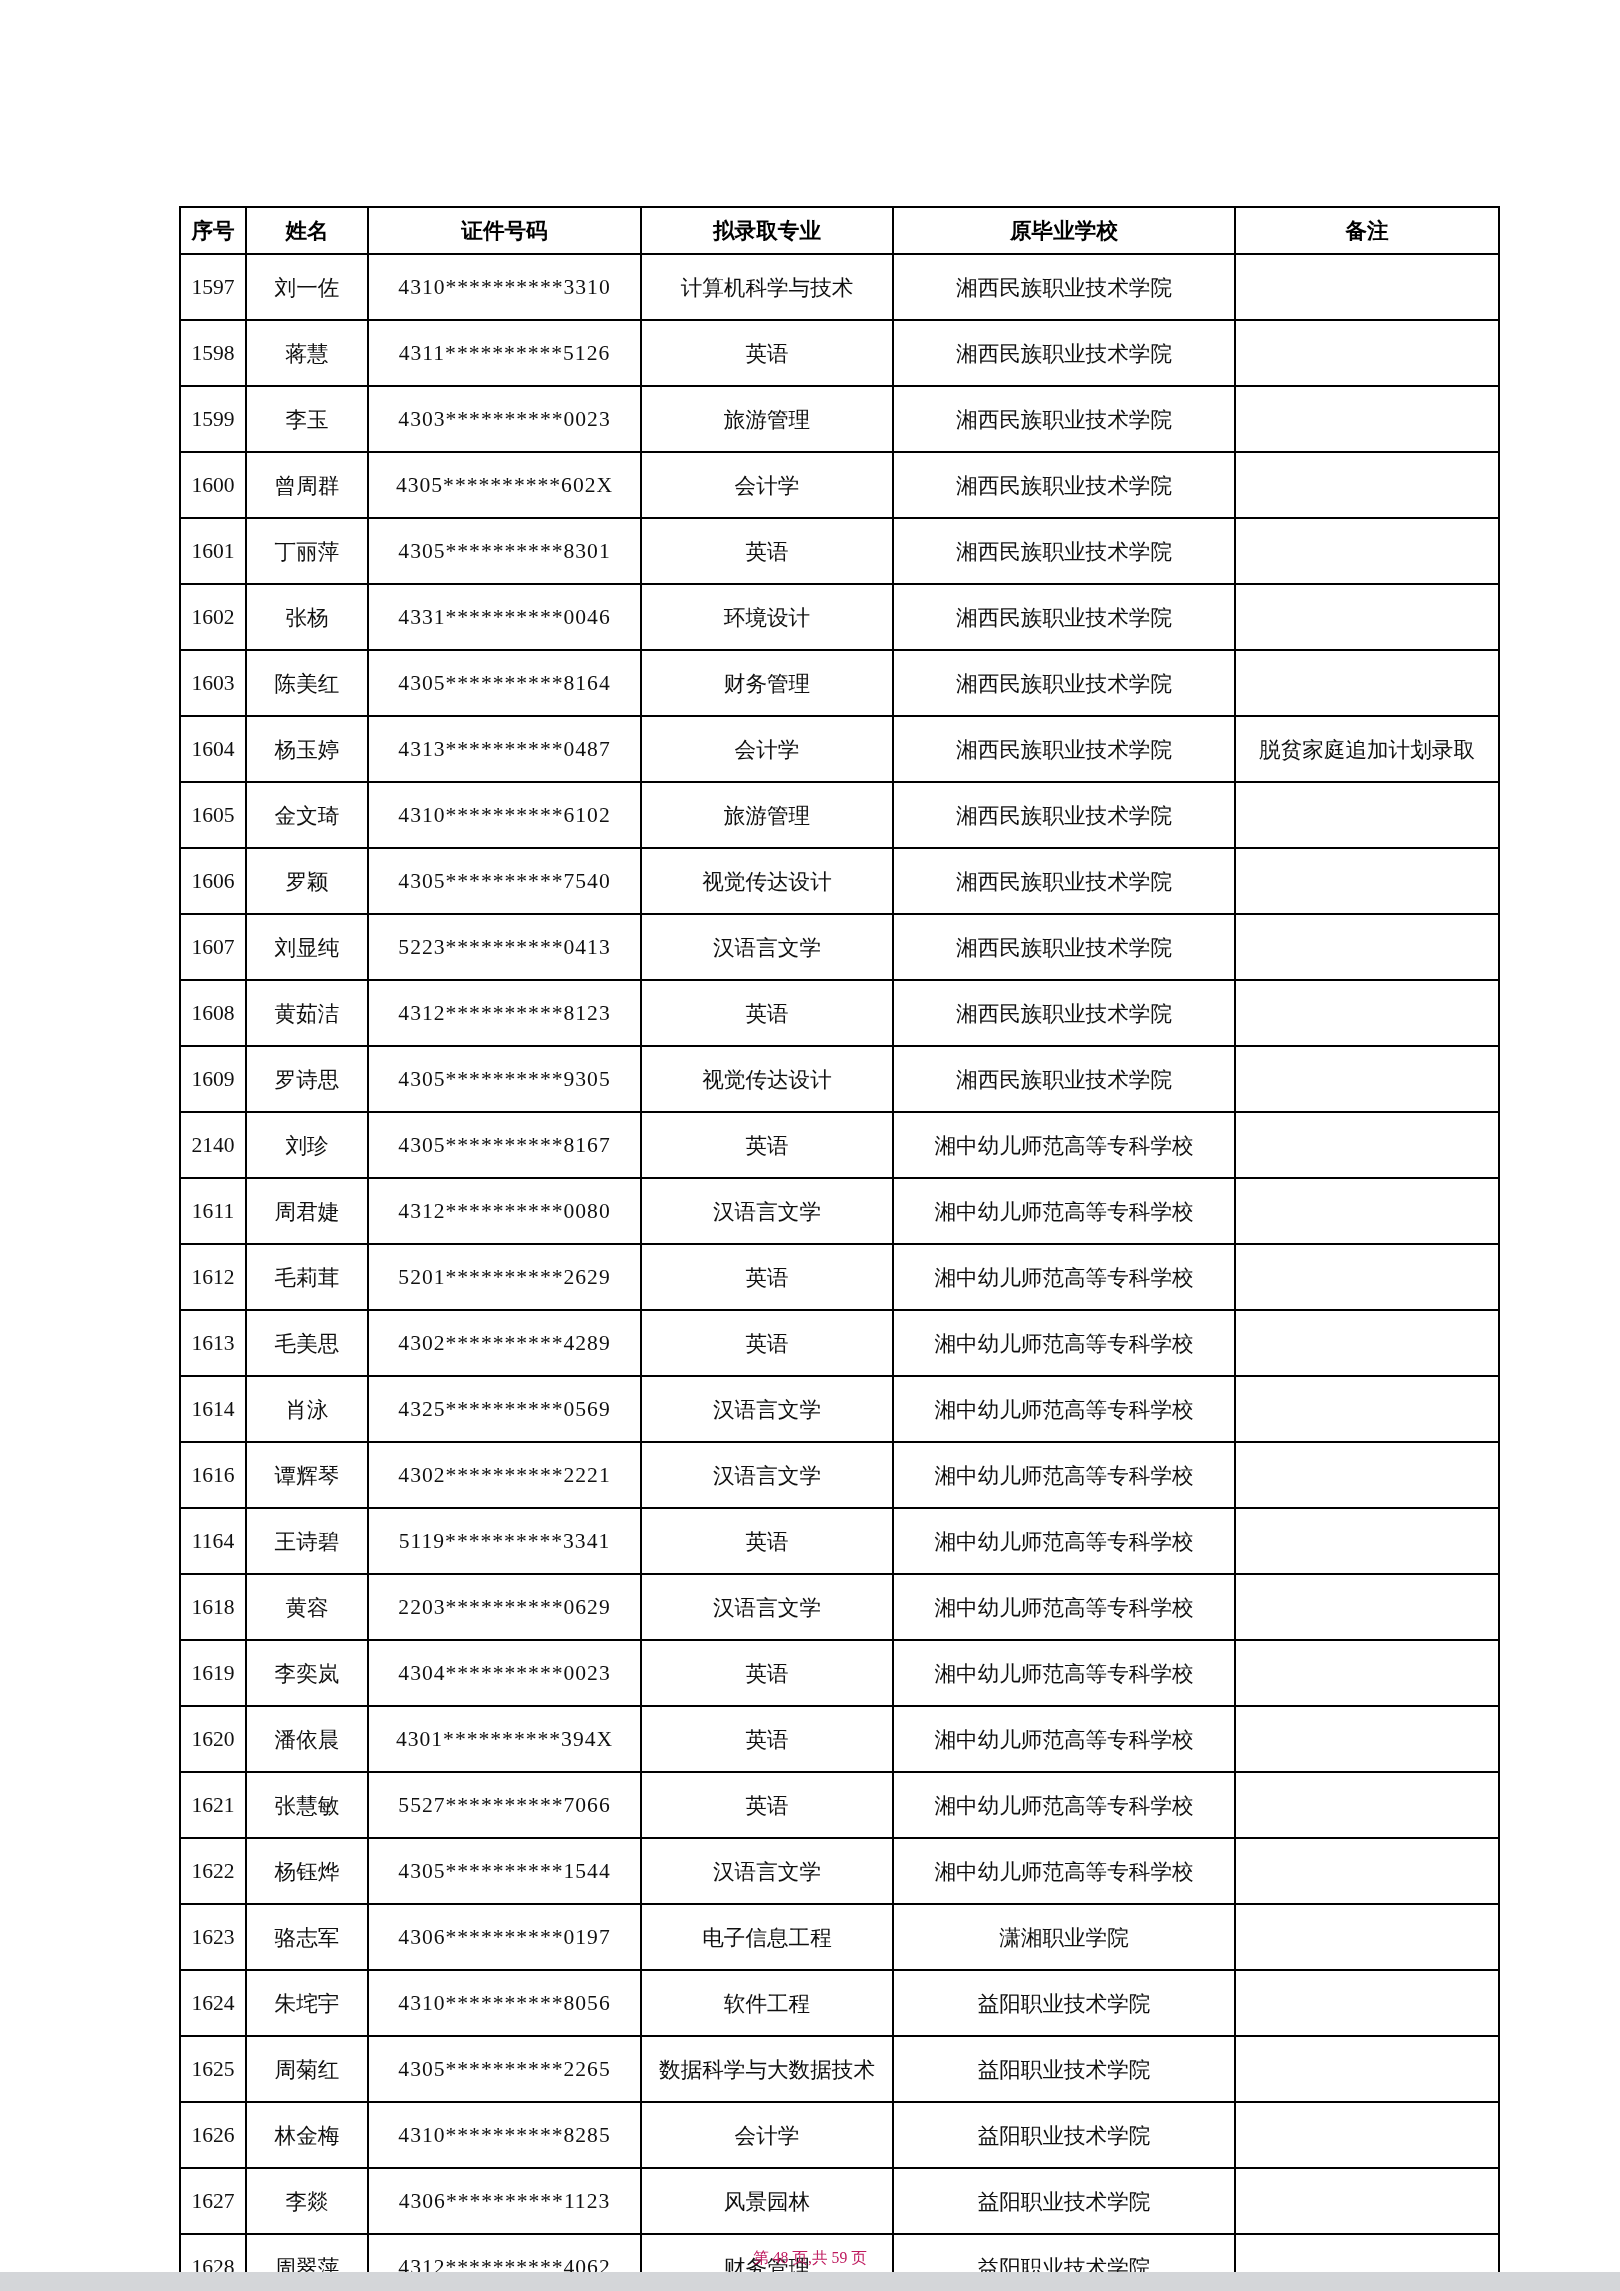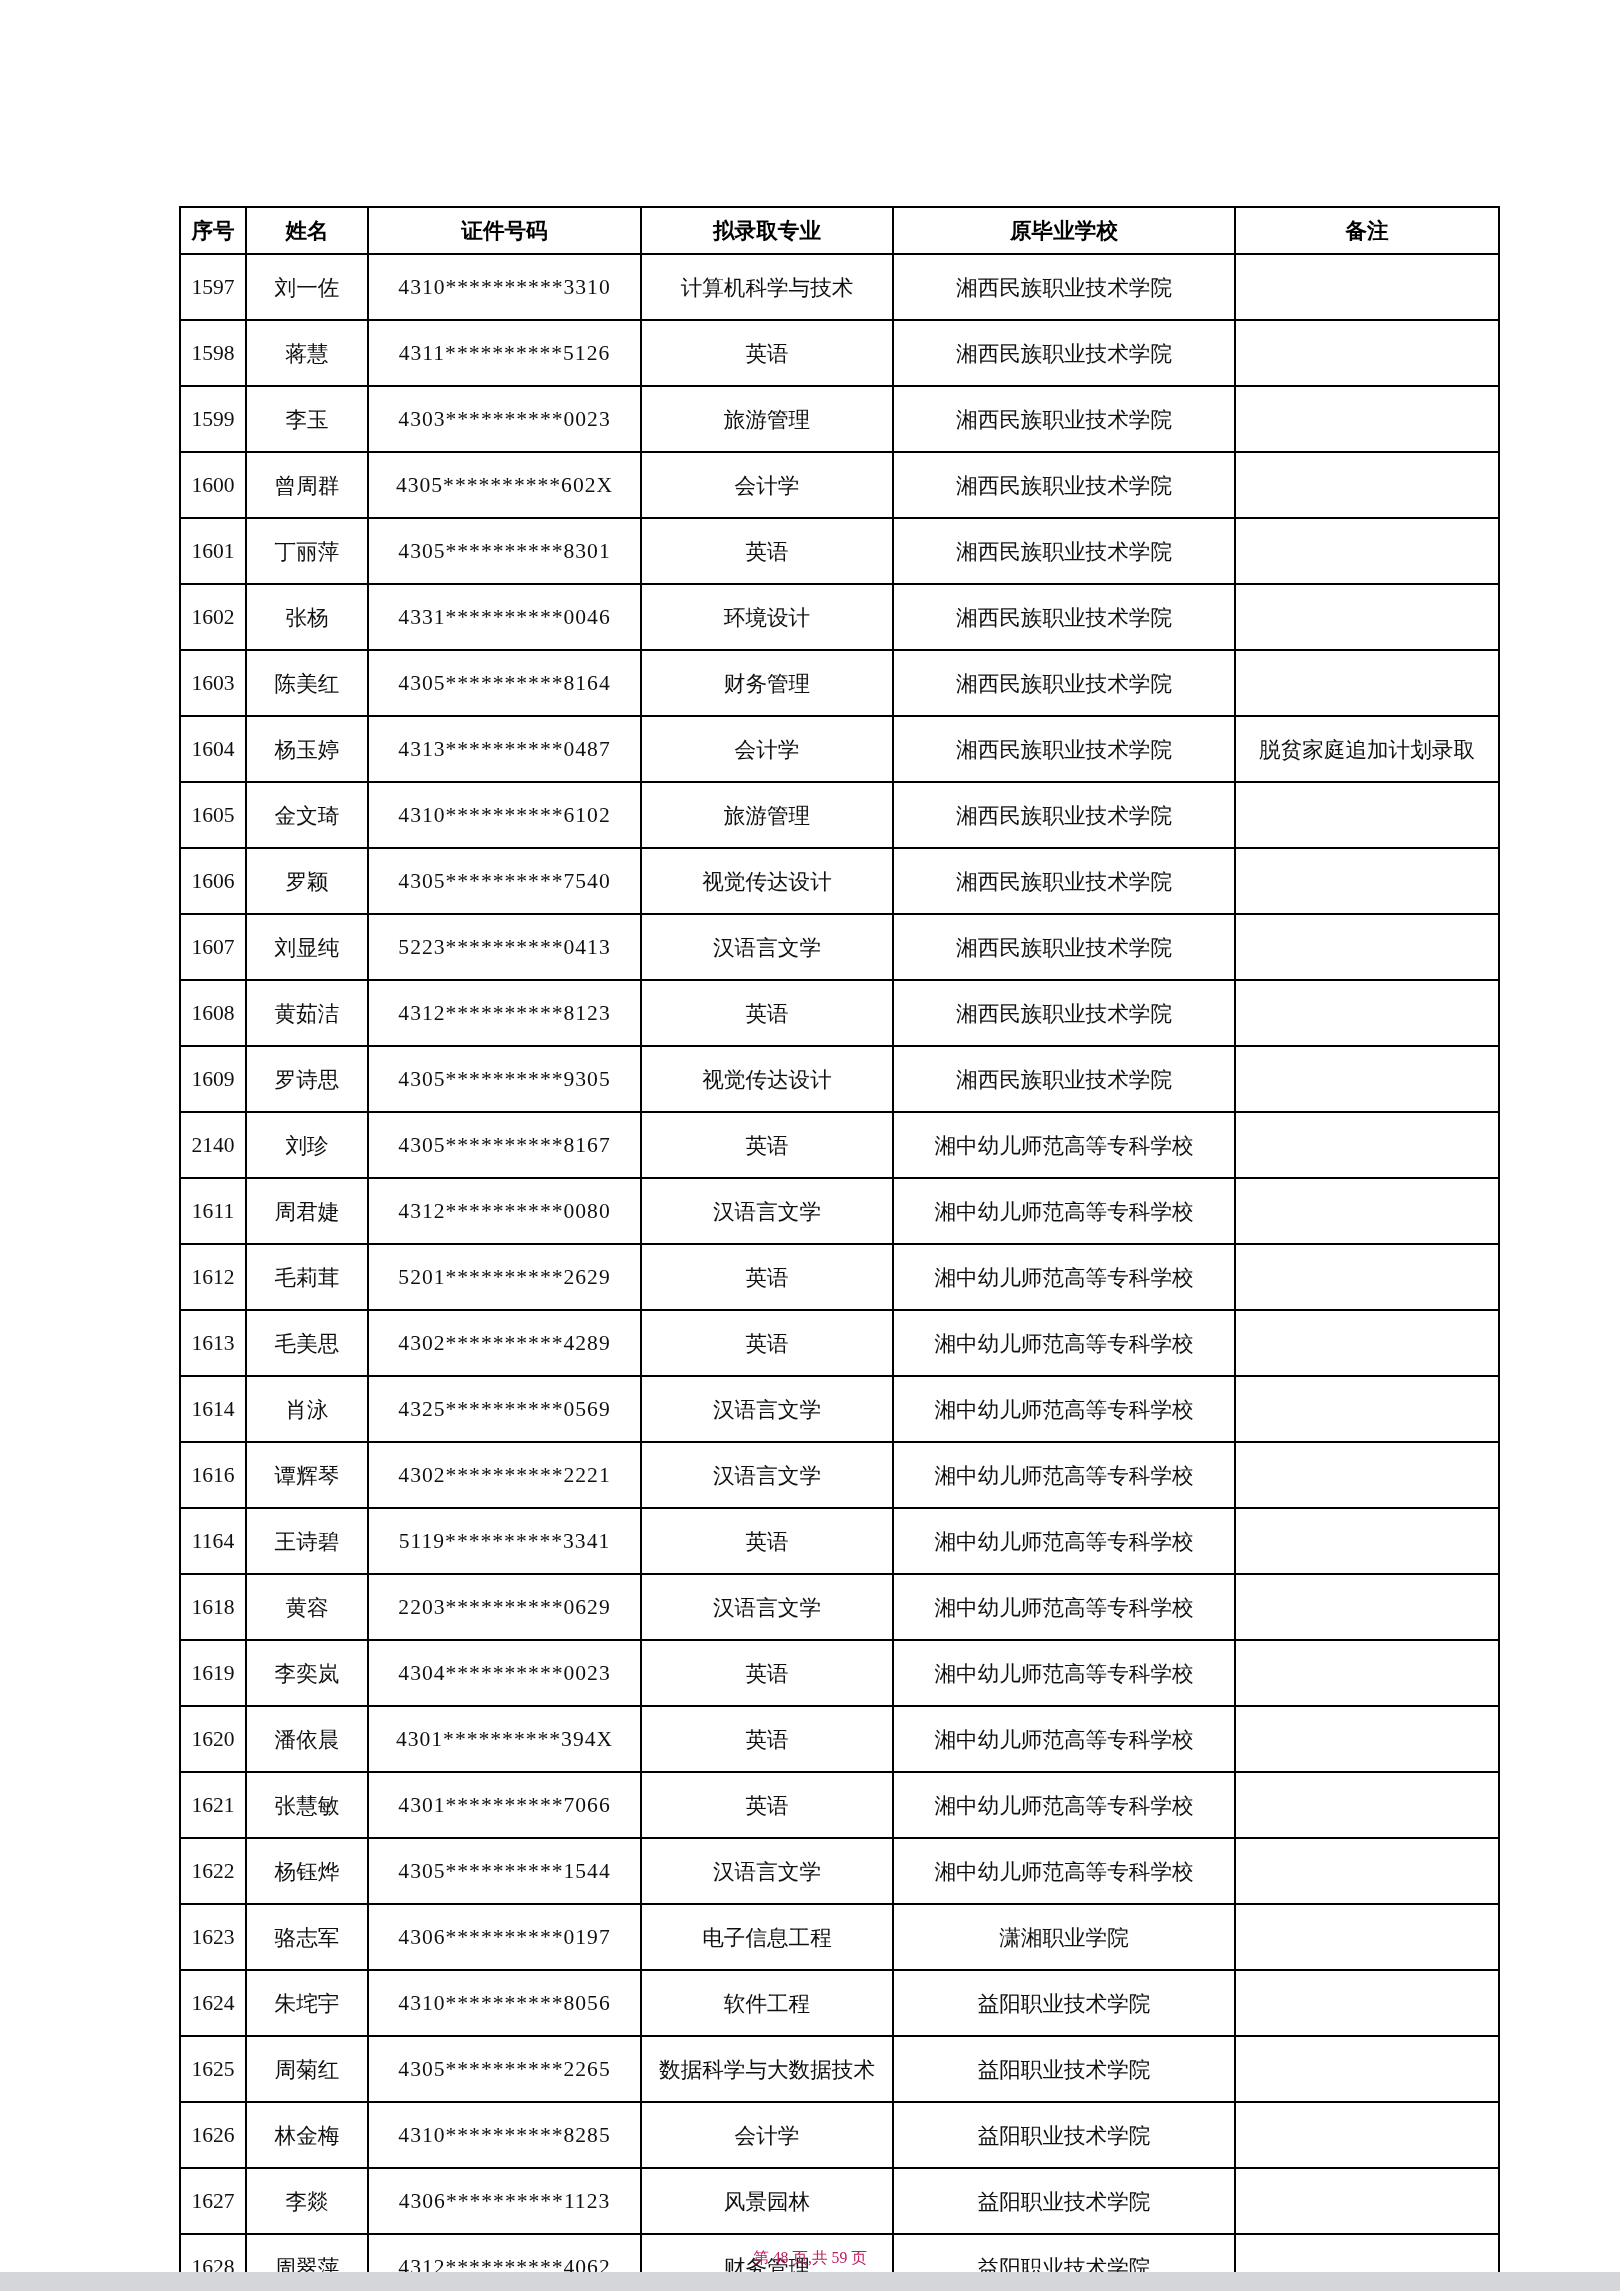--- a/index.html
+++ b/index.html
@@ -280,21 +280,21 @@
         <td class="cell-no">1620</td>
         <td class="cell-name">潘依晨</td>
         <td class="cell-id">4301**********394X</td>
         <td class="cell-major">英语</td>
         <td class="cell-school">湘中幼儿师范高等专科学校</td>
         <td class="cell-remark"></td>
       </tr>
           <tr>
         <td class="cell-no">1621</td>
         <td class="cell-name">张慧敏</td>
-        <td class="cell-id">4301**********7066</td>
+        <td class="cell-id">5527**********7066</td>
         <td class="cell-major">英语</td>
         <td class="cell-school">湘中幼儿师范高等专科学校</td>
         <td class="cell-remark"></td>
       </tr>
           <tr>
         <td class="cell-no">1622</td>
         <td class="cell-name">杨钰烨</td>
         <td class="cell-id">4305**********1544</td>
         <td class="cell-major">汉语言文学</td>
         <td class="cell-school">湘中幼儿师范高等专科学校</td>

